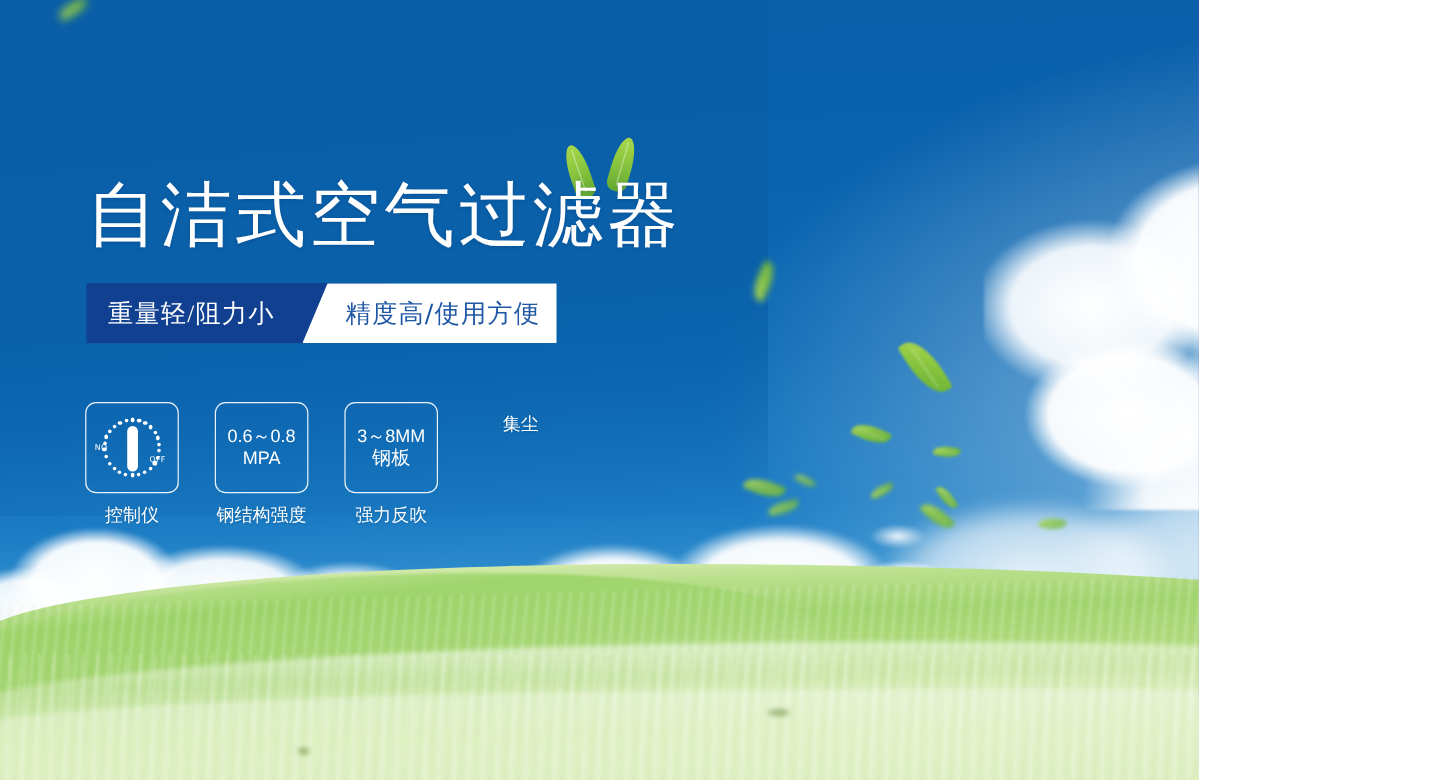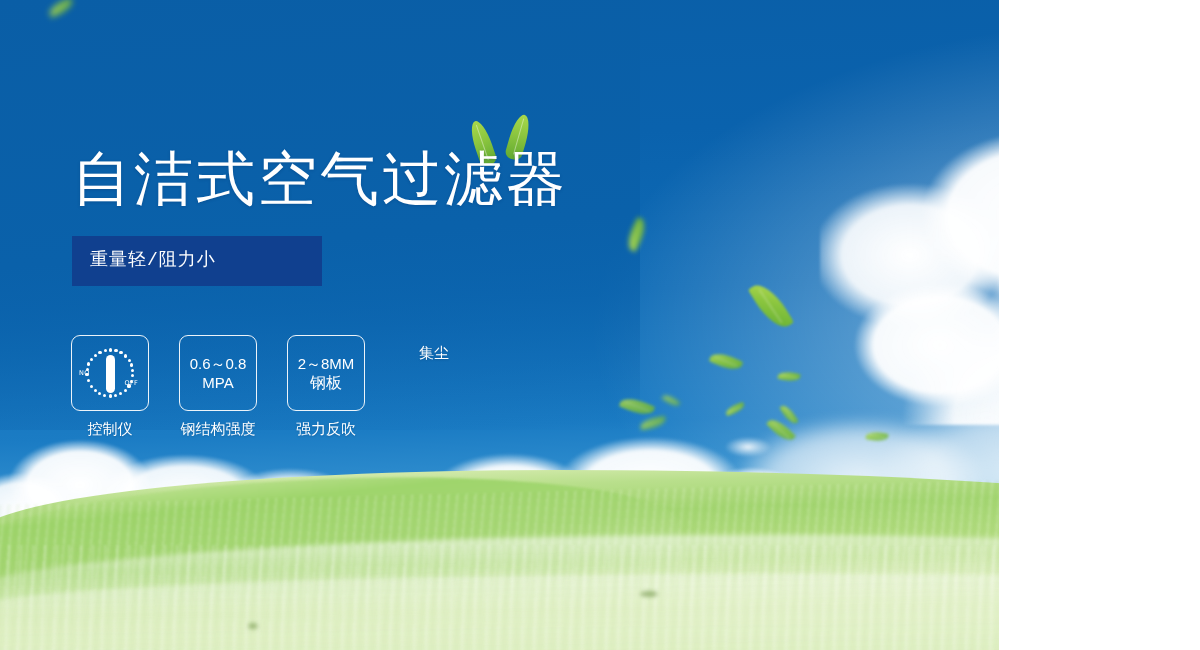--- a/index.html
+++ b/index.html
@@ -181,22 +181,22 @@
   }
 
   
   .subbar{position:absolute;left:72px;top:236px;height:50px;width:392px;}
   .subbar-left{
     position:absolute;left:0;top:0;width:250px;height:50px;
     background:#10408f;
   }
   .subbar-left span{
     position:absolute;left:18px;top:11px;
-    color:#fff;font-size:18px;letter-spacing:1px;
-    font-family:Liberation Mono, monospace;
+    color:#fff;font-size:21px;letter-spacing:1px;
+    font-family:Liberation Serif, serif;
   }
   .subbar-right{
     position:absolute;left:180px;top:0;width:212px;height:50px;
     background:#ffffff;
     clip-path:polygon(21px 0, 212px 0, 212px 50px, 0 50px);
   }
   .subbar-right span{
     position:absolute;left:36px;top:11px;
     color:#1f57a4;font-size:21px;letter-spacing:1px;
     font-family:"DejaVu Sans","Liberation Sans",sans-serif;
@@ -312,20 +312,23 @@
 
   <div class="title-leaves">
     <div class="title-leaf l"></div>
     <div class="title-leaf r"></div>
   </div>
   <div class="title">自洁式空气过滤器</div>
 
   <div class="subbar">
     <div class="subbar-left">
       <span>重量轻/阻力小</span>
+    </div>
+    <div class="subbar-right">
+      <span>精度高/使用方便</span>
     </div>
   </div>
 
   <div class="features">
 
     <div class="feature">
       <div class="fbox">
         <div class="gauge">
           <div class="needle"></div>
           <div class="lbl no">NO</div>
@@ -368,21 +371,21 @@
           <div>MPA</div>
         </div>
       </div>
       <div class="flabel">钢结构强度</div>
     </div>
 
 
     <div class="feature">
       <div class="fbox">
         <div class="ftext">
-          <div>2～8MM</div>
+          <div>3～8MM</div>
           <div class="cn">钢板</div>
         </div>
       </div>
       <div class="flabel">强力反吹</div>
     </div>
 
     <div class="feature">
       <div class="flabel">集尘</div>
     </div>
 

